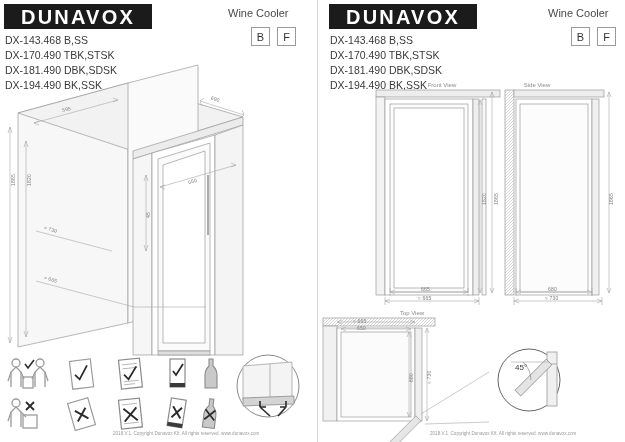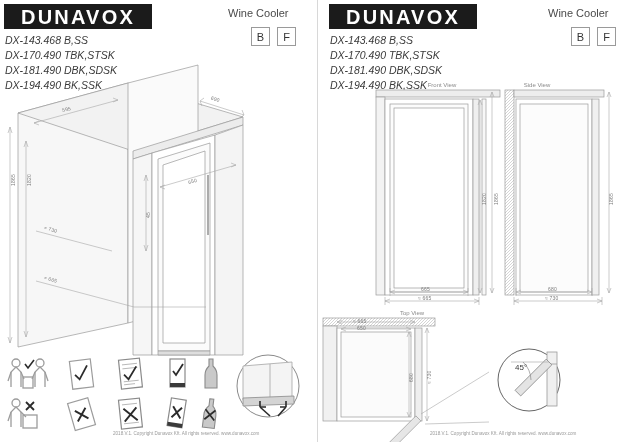--- a/index.html
+++ b/index.html
@@ -30,21 +30,21 @@
     padding: 0 5px;
   }
   .logo-text {
     color: #ffffff;
     font-weight: bold;
     letter-spacing: 2.2px;
     line-height: 1;
     white-space: nowrap;
   }
 
-  .models { position: absolute; color: #3a3a3a; font-style: italic; }
+  .models { position: absolute; color: #3a3a3a; }
   .model-line { white-space: nowrap; line-height: 1.42; }
 
   .category {
     position: absolute;
     color: #4a4a4a;
     white-space: nowrap;
   }
 
   .badges { position: absolute; display: flex; }
   .badge {

